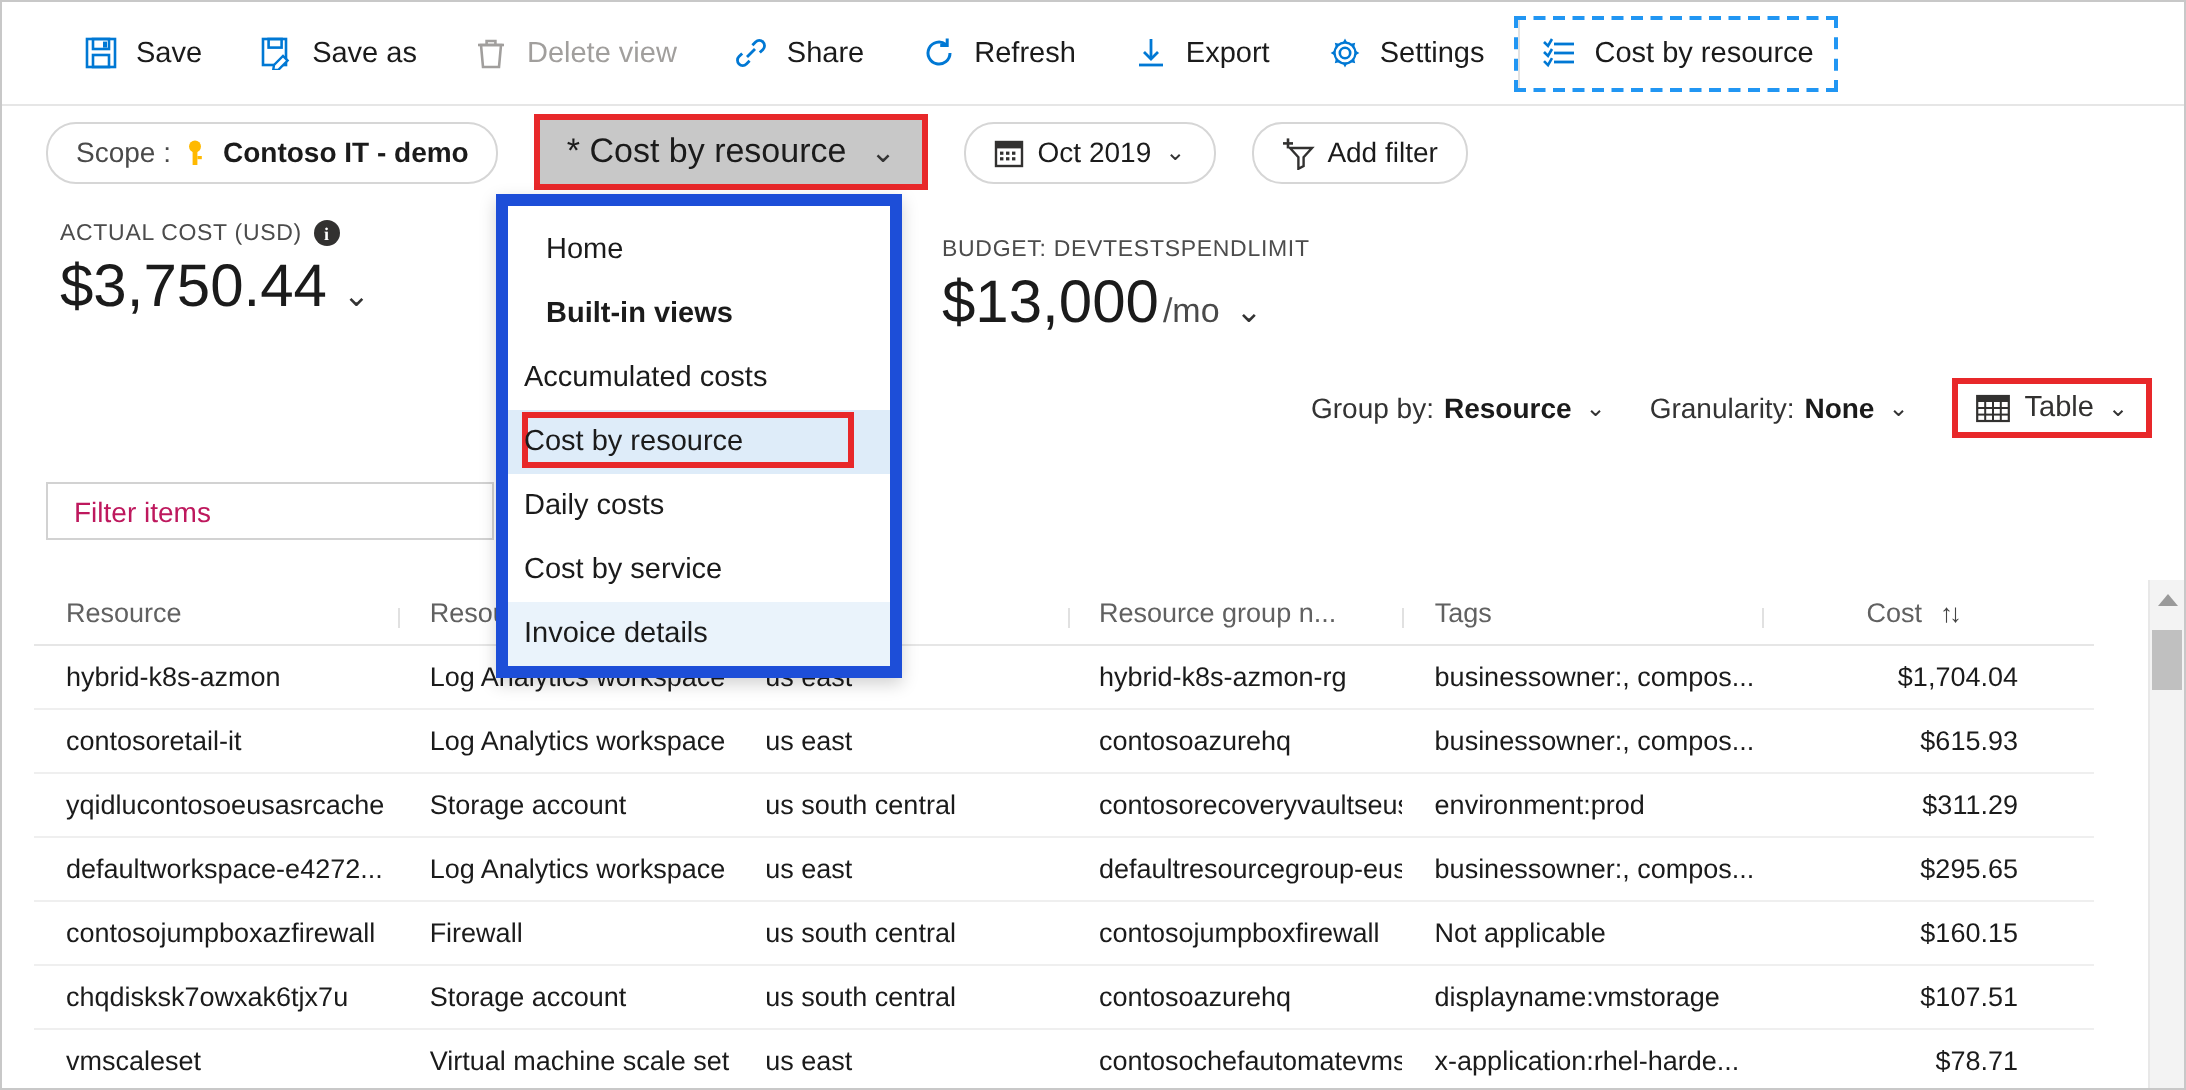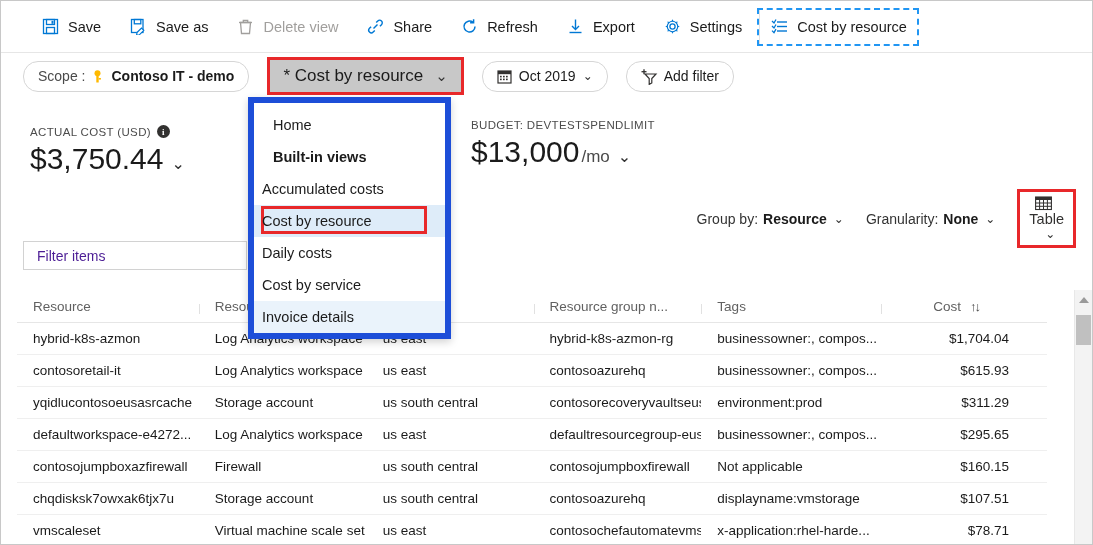--- a/index.html
+++ b/index.html
@@ -157,37 +157,36 @@
   }
   .ctl .k { color: #333; margin-right: 5px; }
   .ctl .v { font-weight: bold; }
   .tablebtn {
     display: flex;
     align-items: center;
     border: 3px solid #e8282a;
     padding: 4px 9px;
     margin-left: 22px;
     cursor: pointer;
-    flex-direction: column;
   }
   .tablebtn .v { font-weight: normal; font-size: 14.5px; }
 
   
   .filteritems {
     position: absolute;
     left: 22px; top: 240px;
     width: 224px; height: 29px;
     border: 1px solid #d2d2d2;
     background: #fff;
     display: flex;
     align-items: center;
     padding-left: 13px;
     box-sizing: border-box;
     font-size: 14px;
-    color: #4c1d95;
+    color: #be185d;
     cursor: text;
   }
 
   
   .grid {
     position: absolute;
     left: 16px; top: 289px;
     width: 1030px;
     font-size: 13.5px;
   }
@@ -448,21 +447,21 @@
         <svg width="17" height="17" viewBox="0 0 17 17">
             <path d="M4 6 h11 l-4.2 4.6 v4.4 l-2.6 1.4 v-5.8 Z" fill="none" stroke="#323130" stroke-width="1.2"></path>
             <line x1="3" y1="1.2" x2="3" y2="6.2" stroke="#323130" stroke-width="1.3"></line>
             <line x1="0.5" y1="3.7" x2="5.5" y2="3.7" stroke="#323130" stroke-width="1.3"></line>
           </svg>
       </span>
       <span>Add filter</span>
     </div>
   </div>
 
-  <div class="kpi" style="left:29px; top:124px;">
+  <div class="kpi" style="left:29px; top:109px;">
     <div class="kpi-label">
       <span>ACTUAL COST (USD)</span>
       <span class="info-dot">i</span>
     </div>
     <div class="kpi-value">
       <span>$3,750.44</span>
       <span class="chev">⌄</span>
     </div>
   </div>
 

